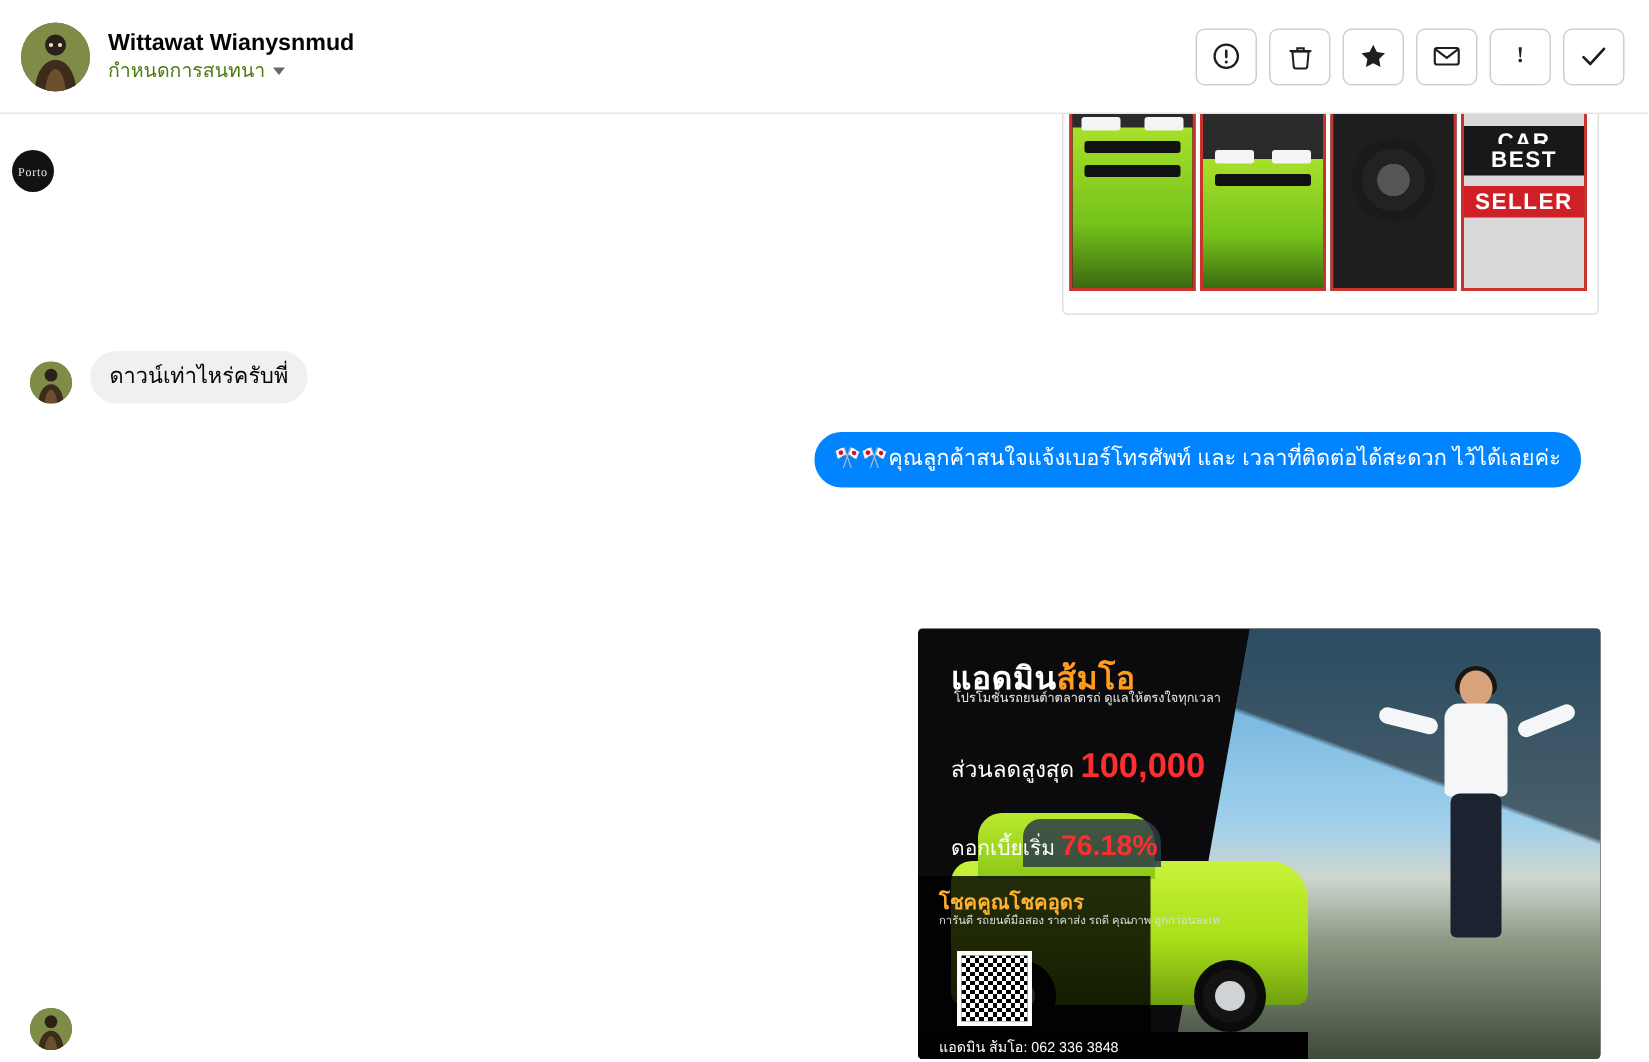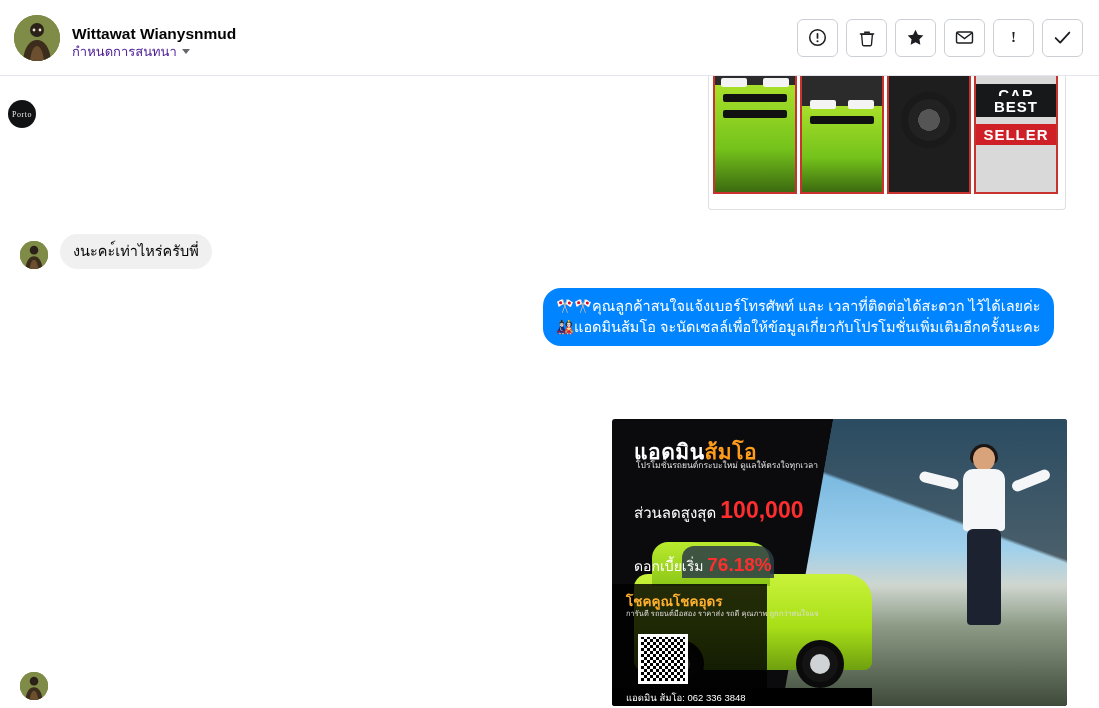--- a/index.html
+++ b/index.html
@@ -29,21 +29,21 @@
     width: 1099px;
     height: 76px;
     background: #ffffff;
     border-bottom: 1px solid #e4e6eb;
     box-sizing: border-box;
     display: flex;
     align-items: center;
   }
   .header-left {
     display: flex;
-    align-items: flex-end;
+    align-items: center;
     padding-left: 14px;
     flex: 1 1 auto;
     min-width: 0;
   }
   .avatar-lg {
     width: 46px;
     height: 46px;
     border-radius: 50%;
     background: #6c7a3a;
     overflow: hidden;
@@ -61,21 +61,21 @@
   .hdr-title {
     font-size: 15.5px;
     font-weight: bold;
     line-height: 19px;
     color: #050505;
     white-space: nowrap;
   }
   .hdr-sub {
     font-size: 13px;
     line-height: 18px;
-    color: #4c1d95;
+    color: #4d7c0f;
     display: flex;
     align-items: center;
     gap: 5px;
     white-space: nowrap;
     margin-top: 0;
   }
   .caret-down {
     width: 0; height: 0;
     border-left: 4px solid transparent;
     border-right: 4px solid transparent;
@@ -554,27 +554,26 @@
 
     <div class="row" style="left:20px; top:158px;">
       <div class="avatar-sm">
         <svg width="28" height="28" viewBox="0 0 46 46" aria-hidden="true">
           <rect width="46" height="46" fill="#7f8c47"></rect>
           <circle cx="23" cy="15" r="7" fill="#2b2118"></circle>
           <path d="M9 46 C10 32 16 25 23 25 C30 25 36 32 37 46 Z" fill="#3b2c1c"></path>
           <path d="M16 46 C17 36 20 31 23 31 C26 31 29 36 30 46 Z" fill="#6b4f2f"></path>
         </svg>
       </div>
-      <div class="bubble-in" style="margin-left:12px;">งนะคะ์เท่าไหร่ครับพี่</div>
+      <div class="bubble-in" style="margin-left:12px;">ดาวน์เท่าไหร่ครับพี่</div>
     </div>
 
     <div class="row" style="left:543px; top:212px;">
       <div class="bubble-out">
         <span class="ln">🎌🎌คุณลูกค้าสนใจแจ้งเบอร์โทรศัพท์ และ เวลาที่ติดต่อได้สะดวก ไว้ได้เลยค่ะ</span>
-        <span class="ln">🎎แอดมินส้มโอ จะนัดเซลล์เพื่อให้ข้อมูลเกี่ยวกับโปรโมชั่นเพิ่มเติมอีกครั้งนะคะ</span>
       </div>
     </div>
 
     <div class="ad">
       <div class="ad-photo"></div>
 
       <div class="ad-person">
         <div class="ad-hair"></div>
         <div class="ad-head"></div>
         <div class="ad-shirt"></div>
@@ -588,35 +587,35 @@
             <div class="ad-glass"></div>
           </div>
         <div class="ad-wheel" style="left:22px;"></div>
         <div class="ad-wheel" style="right:28px;"></div>
       </div>
 
       <div class="ad-left-panel">
         <div class="ad-brand">
           <span>แอดมิน</span><span class="orange">ส้มโอ</span>
         </div>
-        <div class="ad-brand-sub">โปรโมชั่นรถยนต์กระบะใหม่ ดูแลให้ตรงใจทุกเวลา</div>
+        <div class="ad-brand-sub">โปรโมชั่นรถยนต์าตลาดรถ่ ดูแลให้ตรงใจทุกเวลา</div>
 
         <div class="ad-l1">
           <span>ส่วนลดสูงสุด</span>
           <span class="big">100,000</span>
         </div>
         <div class="ad-l3">
           <span>ดอกเบี้ยเริ่ม</span>
           <span class="big">76.18%</span>
         </div>
 
         <div class="ad-box">
           <div class="ad-box-title">โชคคูณโชคอุดร</div>
           <div class="ad-box-text">การันตี รถยนต์มือสอง ราคาส่ง
-รถดี คุณภาพ ถูกกว่าสนใจแจ</div>
+รถดี คุณภาพ ถูกกว่อนละเท</div>
           <div class="ad-qr"></div>
         </div>
         <div class="ad-foot">แอดมิน ส้มโอ: 062 336 3848</div>
       </div>
     </div>
 
     <div class="row" style="left:20px; top:596px;">
       <div class="avatar-sm">
         <svg width="28" height="28" viewBox="0 0 46 46" aria-hidden="true">
           <rect width="46" height="46" fill="#7f8c47"></rect>

